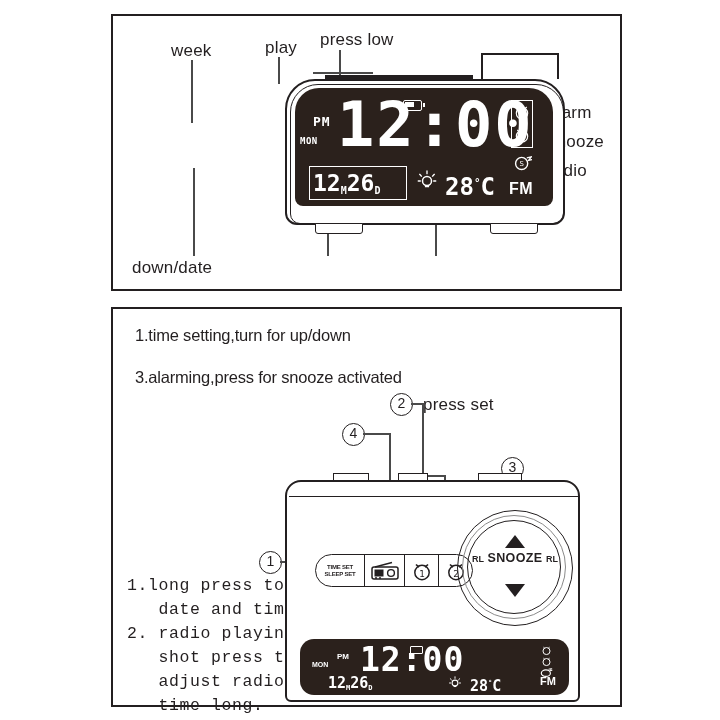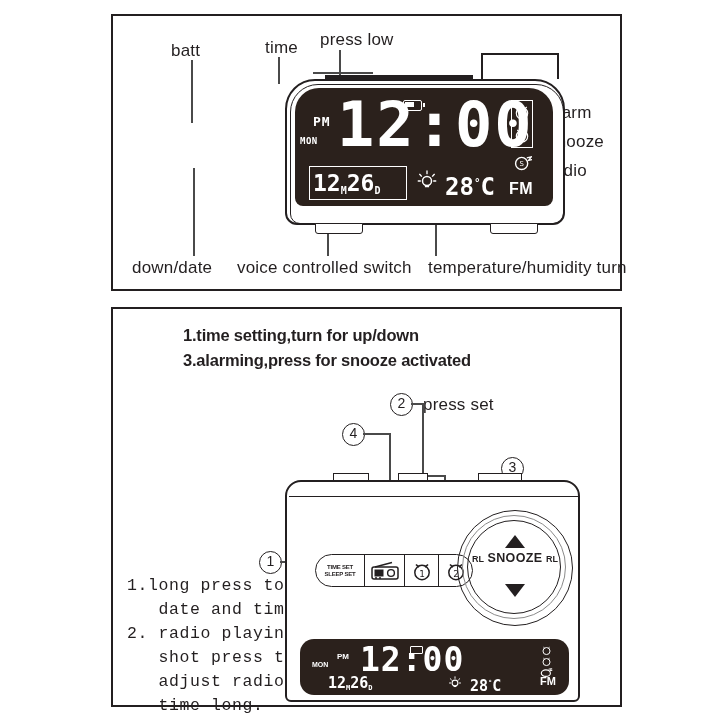--- a/index.html
+++ b/index.html
@@ -49,21 +49,21 @@
             font-family:"DejaVu Sans Mono", monospace;font-weight:bold;}
   .deg{font-size:11px;vertical-align:super;}
 
   .icon-col{position:absolute;left:216px;top:12px;width:34px;}
   .alarm-box{position:absolute;left:0;top:0;width:22px;height:48px;border:1.3px solid #fff;box-sizing:border-box;}
   .alarm-ic{position:absolute;left:3px;width:16px;height:19px;}
   .snooze-ic{position:absolute;left:2px;top:54px;width:19px;height:18px;}
   .fm{position:absolute;left:-2px;top:80px;font-size:16px;font-weight:bold;color:#fff;letter-spacing:.5px;}
 
   
-  .hdr{position:absolute;font-weight:bold;font-size:16.5px;letter-spacing:-0.2px;white-space:nowrap;margin-left:48px;}
+  .hdr{position:absolute;font-weight:normal;font-size:16.5px;letter-spacing:-0.2px;white-space:nowrap;}
   .note{position:absolute;font-size:16px;line-height:21px;white-space:pre;}
   .note2{position:absolute;font-size:16.5px;line-height:24px;white-space:pre;letter-spacing:.6px;}
 
   .callout{position:absolute;width:21px;height:21px;border:1.7px solid #231f20;border-radius:50%;
            font-size:14px;text-align:center;line-height:18px;background:#fff;font-weight:normal;}
 
   
   #dev-bot{position:absolute;left:283px;top:478px;width:295px;height:222px;}
   .bot-body{position:absolute;left:0;top:0;width:295px;height:222px;border:2px solid #231f20;
             border-radius:16px 16px 6px 6px;box-sizing:border-box;background:#fff;}
@@ -102,31 +102,29 @@
   .sb-deg{font-size:7px;vertical-align:super;}
   .sb-fm{position:absolute;left:240px;top:36px;font-size:11px;color:#fff;font-weight:bold;}
   .sb-icons{position:absolute;left:240px;top:6px;width:20px;}
   .sb-ic{position:absolute;left:0;width:13px;height:11px;}
 </style>
 </head>
 <body>
 
 <div class="panel" id="panel-top">
 
-  <span class="lbl" style="left:58px;top:25px;">batt</span>
-  <span class="lbl" style="left:152px;top:22px;">time</span>
+  <span class="lbl" style="left:58px;top:25px;">week</span>
+  <span class="lbl" style="left:152px;top:22px;">play</span>
   <span class="lbl" style="left:207px;top:14px;">press low</span>
 
   <span class="lbl" style="left:435px;top:87px;">aiarm</span>
   <span class="lbl" style="left:435px;top:116px;">snooze</span>
   <span class="lbl" style="left:435px;top:145px;">radio</span>
 
   <span class="lbl" style="left:19px;top:242px;">down/date</span>
-  <span class="lbl" style="left:124px;top:242px;">voice controlled  switch</span>
-  <span class="lbl" style="left:315px;top:242px;">temperature/humidity turn</span>
 
   <div class="lead v" style="left:78px;top:44px;height:63px;"></div>
   <div class="lead v" style="left:165px;top:41px;height:27px;"></div>
   <div class="lead v" style="left:226px;top:34px;height:36px;"></div>
   <div class="lead h" style="left:200px;top:56px;width:60px;"></div>
 
   <div class="lead h" style="left:353px;top:96px;width:80px;"></div>
   <div class="lead v" style="left:353px;top:78px;height:18px;"></div>
   <div class="lead h" style="left:360px;top:125px;width:73px;"></div>
   <div class="lead h" style="left:357px;top:154px;width:76px;"></div>
@@ -196,21 +194,21 @@
       </div>
     </div>
     <div class="dev-foot" id="foot-l"></div>
     <div class="dev-foot" id="foot-r"></div>
   </div>
 </div>
 
 <div class="panel" id="panel-bottom">
 
   <div class="hdr" style="left:22px;top:17px;">1.time setting,turn for up/down</div>
-  <div class="hdr" style="left:22px;top:42px;">3.alarming,press for snooze activated</div>
+  <div class="hdr" style="left:22px;top:59px;">3.alarming,press for snooze activated</div>
 
   <div class="note2" style="left:14px;top:265px;font-family:Liberation Mono, monospace;">1.long press to set
    date and time
 2. radio playing.
    shot press to
    adjust radio play
    time long.</div>
 
   <span class="lbl" style="left:310px;top:86px;">press  set</span>
 

